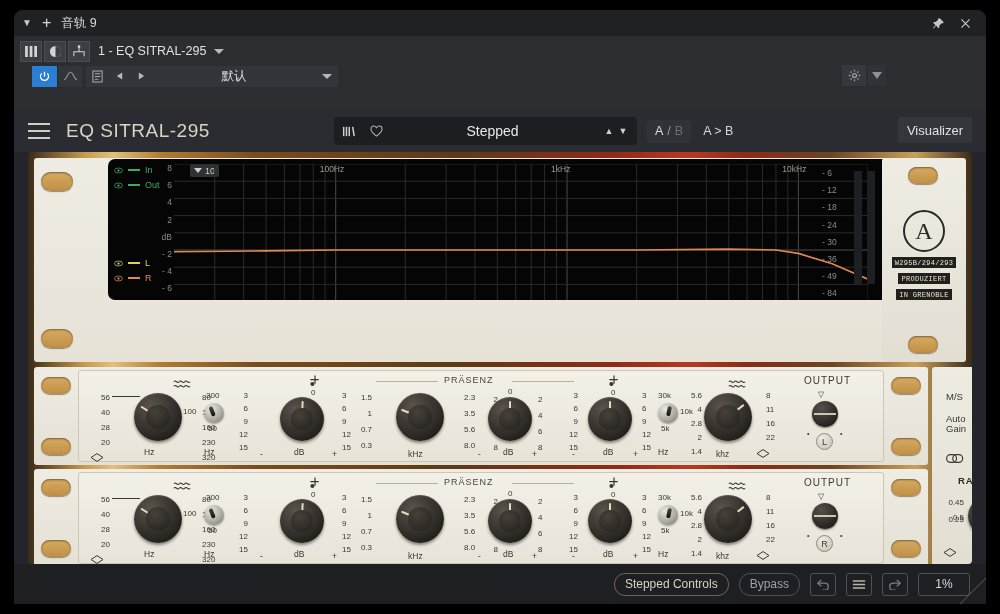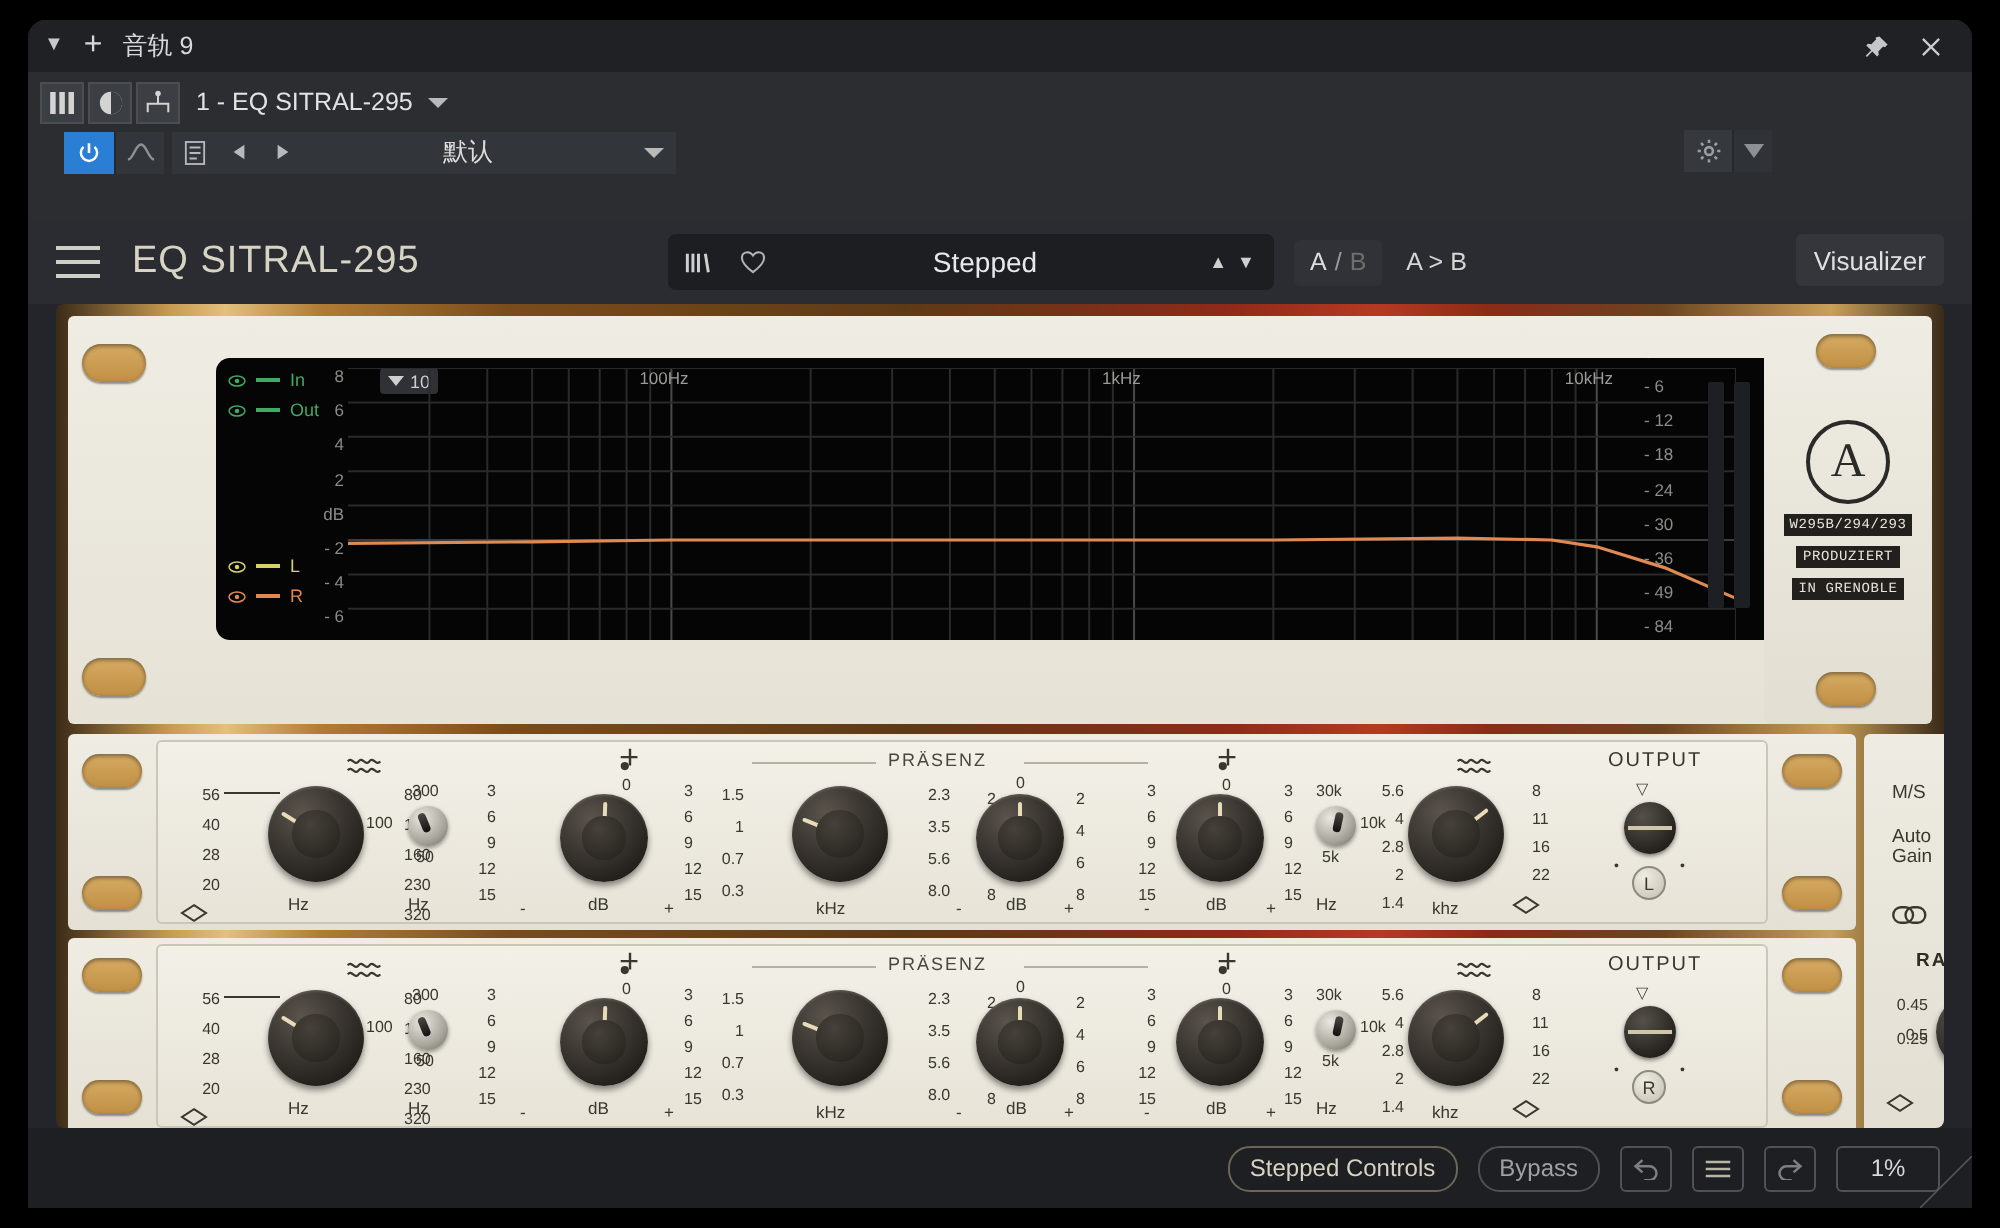--- a/index.html
+++ b/index.html
@@ -120,21 +120,21 @@
     position:absolute; left:3px; top:3px; width:894px; height:204px;
     background:linear-gradient(180deg,#efece3,#e6e2d6);
     border-radius:3px;
   }
   .screw{
     position:absolute; width:32px; height:19px; border-radius:10px;
     background:linear-gradient(180deg,#d7ab63,#bf8f44);
     box-shadow:0 1px 2px rgba(0,0,0,.45) inset, 0 1px 1px rgba(0,0,0,.4);
   }
   .analyzer{
-    position:absolute; left:74px; top:21px; width:784px; height:141px;
+    position:absolute; left:74px; top:1px; width:784px; height:141px;
     background:#050505; border-radius:7px; overflow:hidden;
   }
   .legend{ position:absolute; left:6px; top:6px; width:60px;}
   .lg-item{ display:flex; align-items:center; gap:5px; margin-bottom:5px; font-size:9px;}
   .lg-eye{ width:9px;height:9px;}
   .lg-line{ width:12px;height:2px; display:block;}
   .legend-bottom{ position:absolute; left:6px; bottom:12px; width:60px;}
   .yaxis{ position:absolute; left:34px; top:4px; width:30px; height:174px;}
   .yl{ position:absolute; right:0; font-size:8.5px; color:#8c8c88; text-align:right;}
   .y2axis{ position:absolute; right:36px; top:4px; width:34px; height:174px;}

